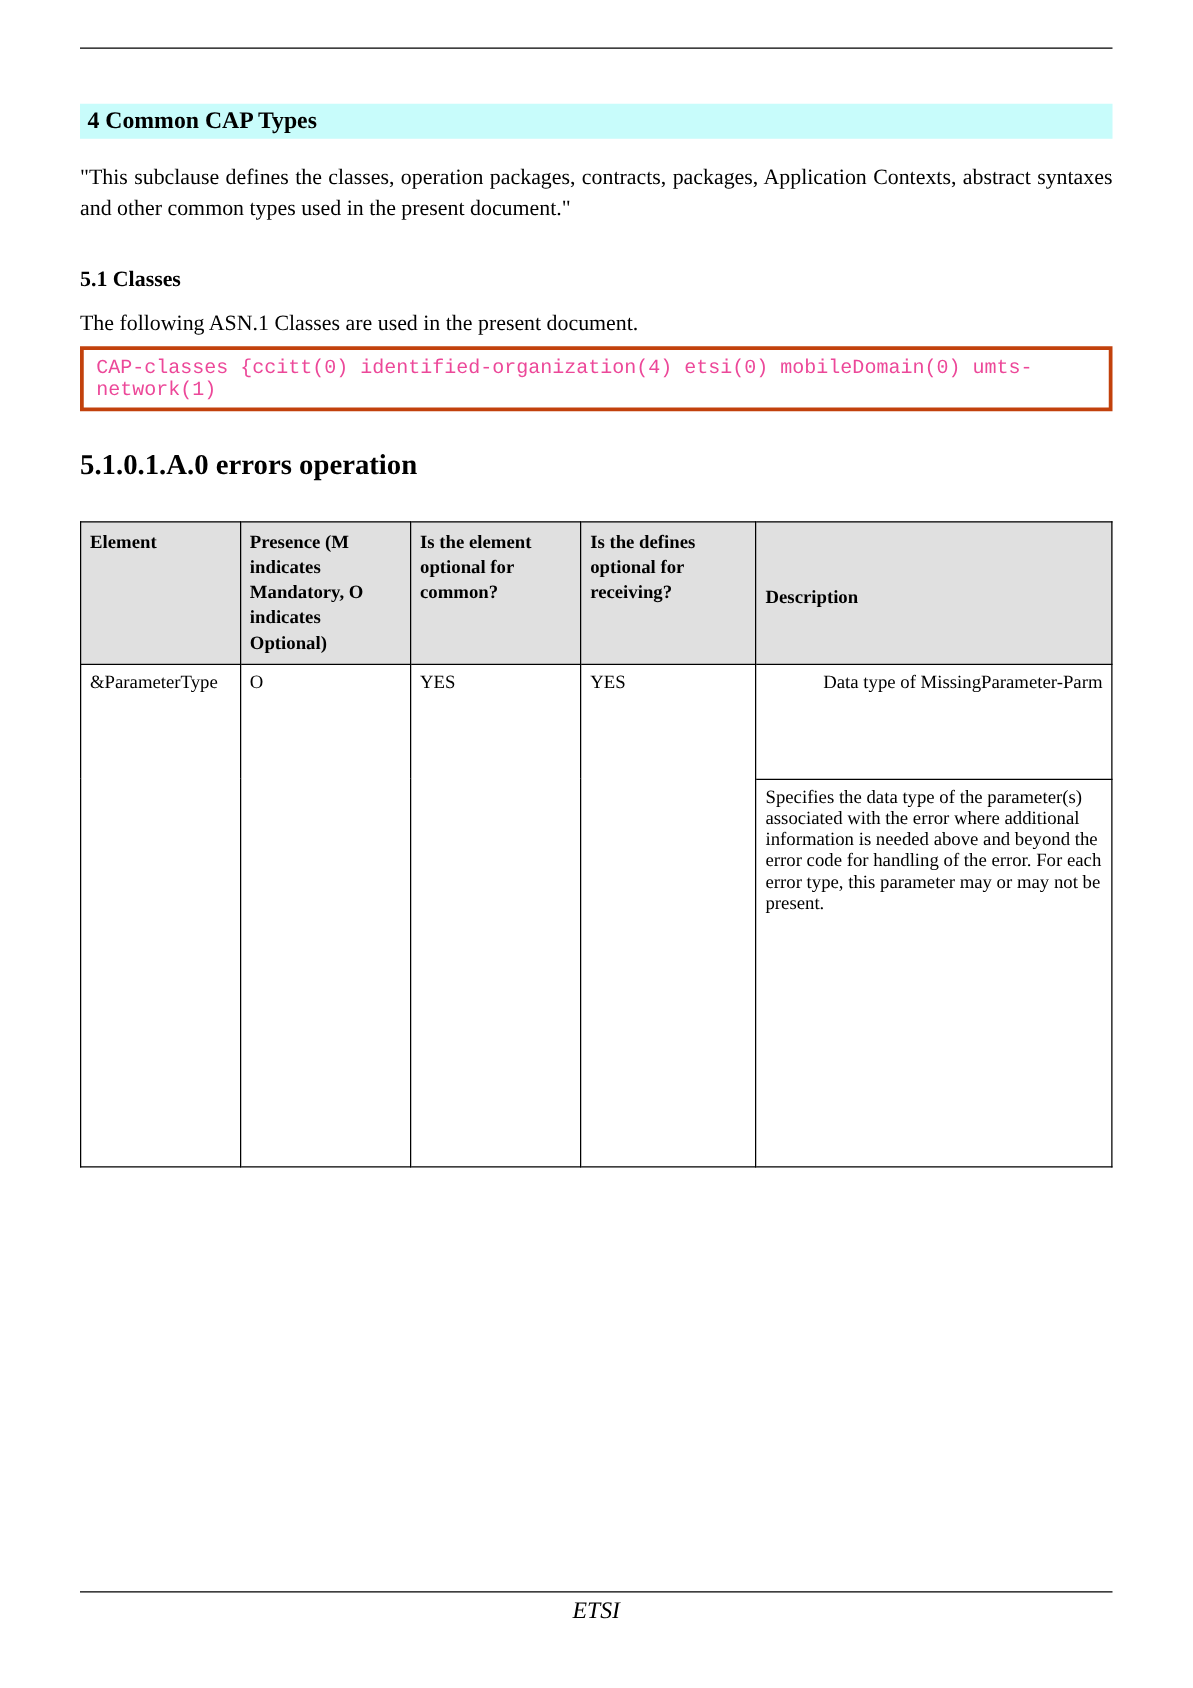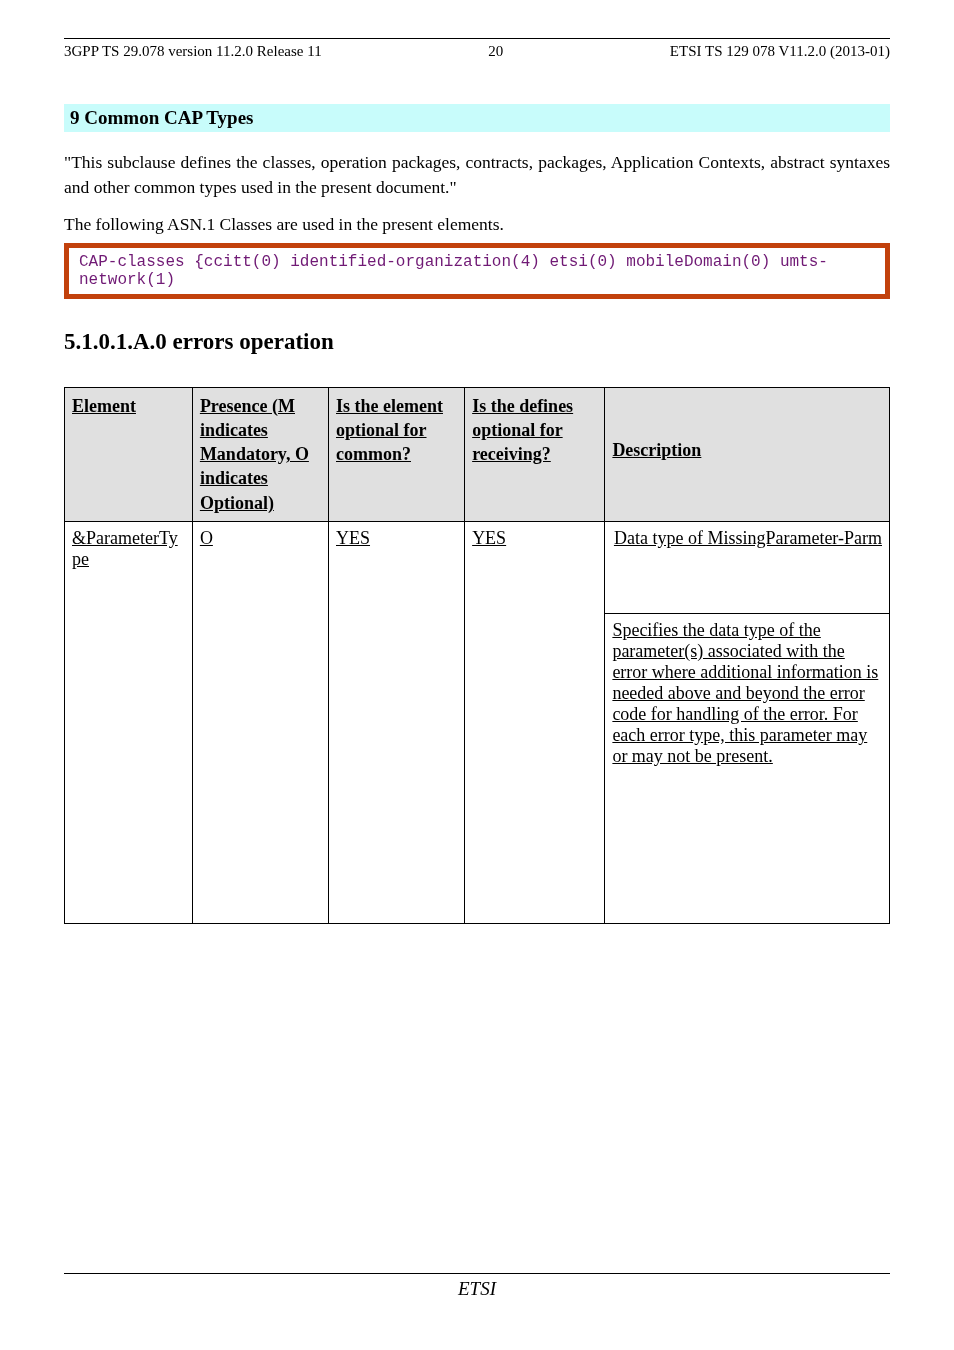--- a/index.html
+++ b/index.html
@@ -36,50 +36,49 @@
     line-height: 1.42;
     margin-top: 18px;
     text-align: justify;
   }
   .heading2 {
     font-size: 17.5px;
     font-weight: bold;
     margin-top: 34px;
   }
   .code-box {
-    border: 5px solid #c2410c;
+    border: 3px solid #c2410c;
     font-family: "Courier New", monospace;
     font-size: 16px;
     padding: 5px 10px;
     margin-top: 6px;
-    color: #701a75;
+    color: #ec4899;
   }
   .heading3 {
     font-size: 23px;
     font-weight: bold;
     margin-top: 30px;
   }
   table.data {
     border-collapse: collapse;
     width: 100%;
     margin-top: 32px;
     table-layout: fixed;
   }
   table.data col.c1 { width: 15.5%; }
   table.data col.c2 { width: 16.5%; }
   table.data col.c3 { width: 16.5%; }
   table.data col.c4 { width: 17%; }
   table.data col.c5 { width: 34.5%; }
   table.data th, table.data td {
     border: 1.3px solid #000;
-    font-size: 18px;
+    font-size: 15px;
     padding: 6px 7px;
     vertical-align: top;
     word-wrap: break-word;
-    text-decoration: underline;
   }
   table.data th {
     background: #e0e0e0;
     font-weight: bold;
     text-align: left;
     line-height: 1.35;
   }
   .th-center {
     text-align: right;
     vertical-align: middle;
@@ -100,31 +99,27 @@
     justify-content: center;
     font-size: 19px;
     font-style: italic;
   }
 </style>
 </head>
 <body>
 
 <div class="page">
   <div class="header-line"></div>
-  <div class="header-row">
-    <span>3GPP TS 29.078 version 11.2.0 Release 11</span>
-    <span>20</span>
-    <span>ETSI TS 129 078 V11.2.0 (2013-01)</span>
-  </div>
 
-  <div class="section-title">9 Common CAP Types</div>
+  <div class="section-title">4 Common CAP Types</div>
 
   <div class="body-text">"This subclause defines the classes, operation packages, contracts, packages, Application Contexts, abstract syntaxes and other common types used in the present document."</div>
 
-  <div class="body-text" style="margin-top:12px;">The following ASN.1 Classes are used in the present elements.</div>
+  <div class="heading2">5.1 Classes</div>
+  <div class="body-text" style="margin-top:12px;">The following ASN.1 Classes are used in the present document.</div>
 
   <div class="code-box">CAP-classes {ccitt(0) identified-organization(4) etsi(0) mobileDomain(0) umts-network(1)</div>
 
   <div class="heading3">5.1.0.1.A.0 errors operation</div>
 
   <table class="data">
     <colgroup>
       <col class="c1">
         <col class="c2">
         <col class="c3">

